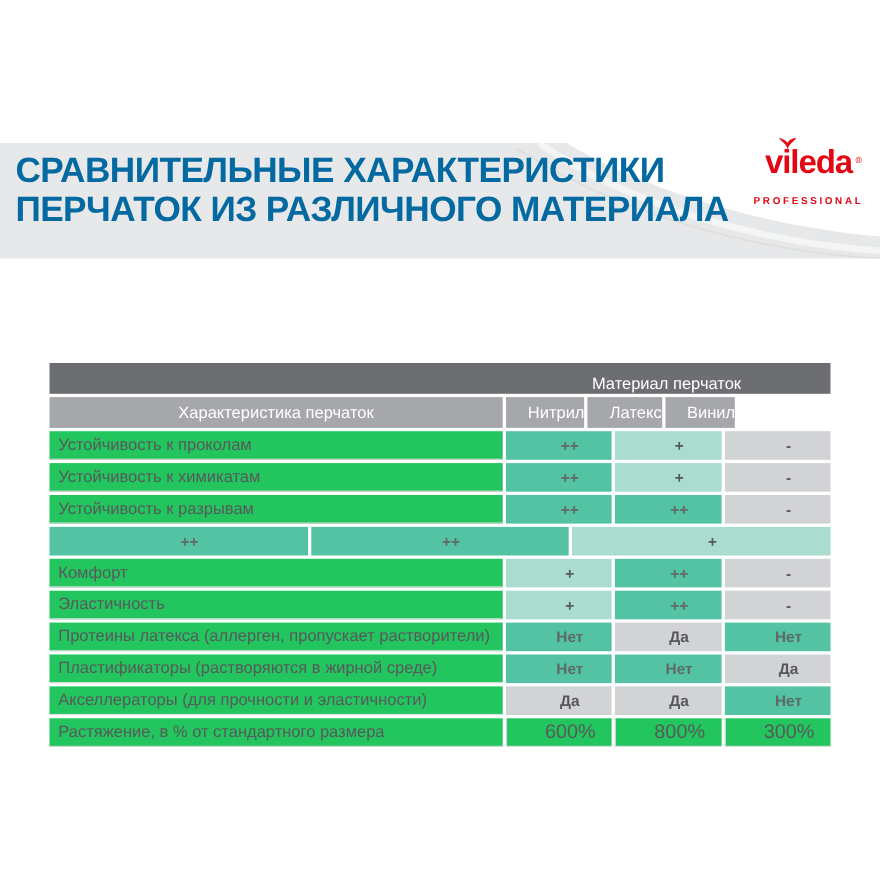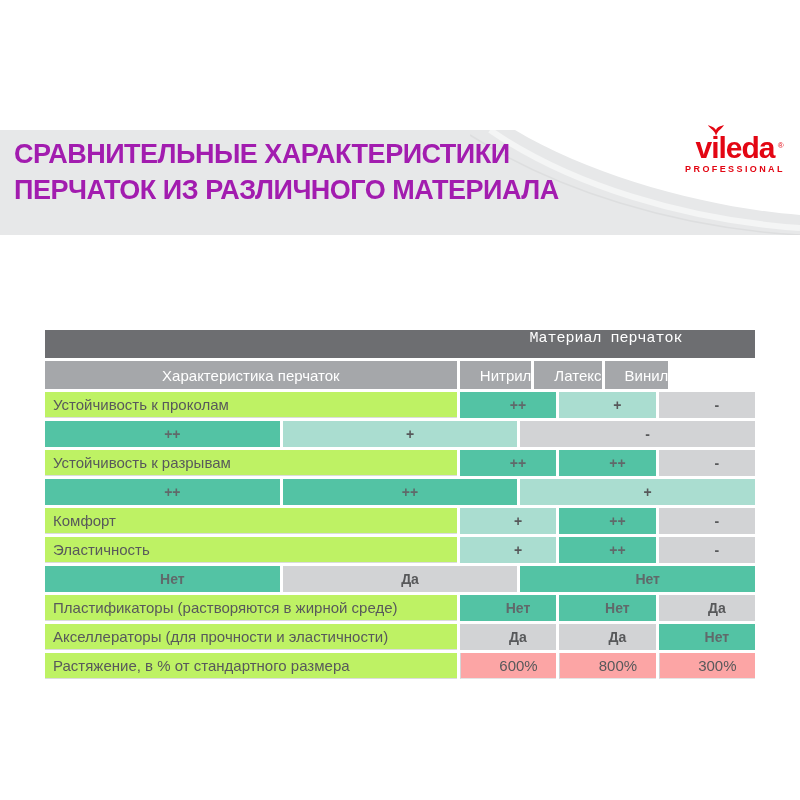--- a/index.html
+++ b/index.html
@@ -8,74 +8,74 @@
     font-family:"Liberation Sans", sans-serif;overflow:hidden;
   }
   
   .band{
     position:absolute;left:0;top:130px;width:800px;height:105px;
     background:#e7e8e9;
   }
   .swoosh{position:absolute;right:0;top:0;width:330px;height:105px;}
   .title{
     position:absolute;left:14px;top:6px;
-    color:#a21caf;font-weight:bold;font-size:27px;line-height:36px;
+    color:#0369a1;font-weight:bold;font-size:32px;line-height:36px;
     letter-spacing:-0.5px;
   }
   
   .logo{
     position:absolute;right:10px;top:3px;width:110px;text-align:center;
   }
   .logo-word{
     position:relative;display:inline-block;
     color:#e30613;font-weight:bold;font-size:30px;line-height:30px;
     letter-spacing:-1px;
   }
   .logo-bird{position:absolute;left:13px;top:-8px;}
   .logo-reg{
     position:absolute;right:-8px;top:-2px;font-size:8px;font-weight:normal;
   }
   .logo-sub{
     color:#e30613;font-size:9px;font-weight:bold;letter-spacing:2.4px;
-    margin-top:1px;
+    margin-top:14px;
   }
   
   .table{
     position:absolute;left:45px;top:330px;width:710px;
     display:flex;flex-direction:column;gap:3px;
   }
   .trow{display:flex;gap:3px;height:26px;}
   .trow-h{height:28px;}
   .cell{
     display:flex;align-items:center;box-sizing:border-box;padding-left:20px;
   }
   .group-row{
-    background:#6d6e71;height:28px;display:flex;align-items:flex-start;font-family:Liberation Mono, monospace;
+    background:#6d6e71;height:28px;display:flex;align-items:flex-end;
   }
   .group-spacer{flex:0 0 58%;}
   .group-label{
     flex:1;text-align:center;color:#ffffff;font-size:15px;
   }
   .hcell{
     background:#a5a7aa;color:#ffffff;font-size:15px;justify-content:center;
   }
   .label{
-    flex:0 0 58%;background:#bef264;color:#58595b;font-size:15px;
+    flex:0 0 58%;background:#22c55e;color:#58595b;font-size:15px;
     padding-left:8px;border-bottom:1px solid #dbdcdd;
   }
   .val{
     flex:1;justify-content:center;color:#57585a;
     font-size:14px;font-weight:bold;
   }
   .tone-strong{background:#53c3a4;color:#60696a;}
   .tone-light{background:#aaddd0;}
   .tone-gray{background:#d2d3d5;}
   .tone-plain{
-    background:#fca5a5;border-left:1px solid #d4d5d6;
-    font-weight:normal;font-size:15px;color:#58595b;
+    background:#22c55e;border-left:1px solid #d4d5d6;
+    font-weight:normal;font-size:18px;color:#58595b;
     border-bottom:1px solid #e3e4e5;
   }
 </style>
 </head>
 <body>
 
 <div class="band">
   <svg class="swoosh" viewBox="0 0 330 105" preserveAspectRatio="none">
     <path d="M330,85 C240,78 125,48 45,0 L330,0 Z" fill="#ffffff"></path>
     <path d="M330,98 C215,90 100,55 20,0" stroke="#f4f5f5" stroke-width="6" fill="none"></path>
@@ -115,20 +115,21 @@
 
   <div id="rows" style="display:flex;flex-direction:column;gap:3px;">
   <div class="trow">
     <div class="cell label">Устойчивость к проколам</div>
     <div class="cell val tone-strong">++</div>
     <div class="cell val tone-light">+</div>
     <div class="cell val tone-gray">-</div>
   </div>
 
   <div class="trow">
+    <div class="cell label">Устойчивость к химикатам</div>
     <div class="cell val tone-strong">++</div>
     <div class="cell val tone-light">+</div>
     <div class="cell val tone-gray">-</div>
   </div>
 
   <div class="trow">
     <div class="cell label">Устойчивость к разрывам</div>
     <div class="cell val tone-strong">++</div>
     <div class="cell val tone-strong">++</div>
     <div class="cell val tone-gray">-</div>
@@ -148,20 +149,21 @@
   </div>
 
   <div class="trow">
     <div class="cell label">Эластичность</div>
     <div class="cell val tone-light">+</div>
     <div class="cell val tone-strong">++</div>
     <div class="cell val tone-gray">-</div>
   </div>
 
   <div class="trow">
+    <div class="cell label">Протеины латекса (аллерген, пропускает растворители)</div>
     <div class="cell val tone-strong">Нет</div>
     <div class="cell val tone-gray">Да</div>
     <div class="cell val tone-strong">Нет</div>
   </div>
 
   <div class="trow">
     <div class="cell label">Пластификаторы (растворяются в жирной среде)</div>
     <div class="cell val tone-strong">Нет</div>
     <div class="cell val tone-strong">Нет</div>
     <div class="cell val tone-gray">Да</div>

